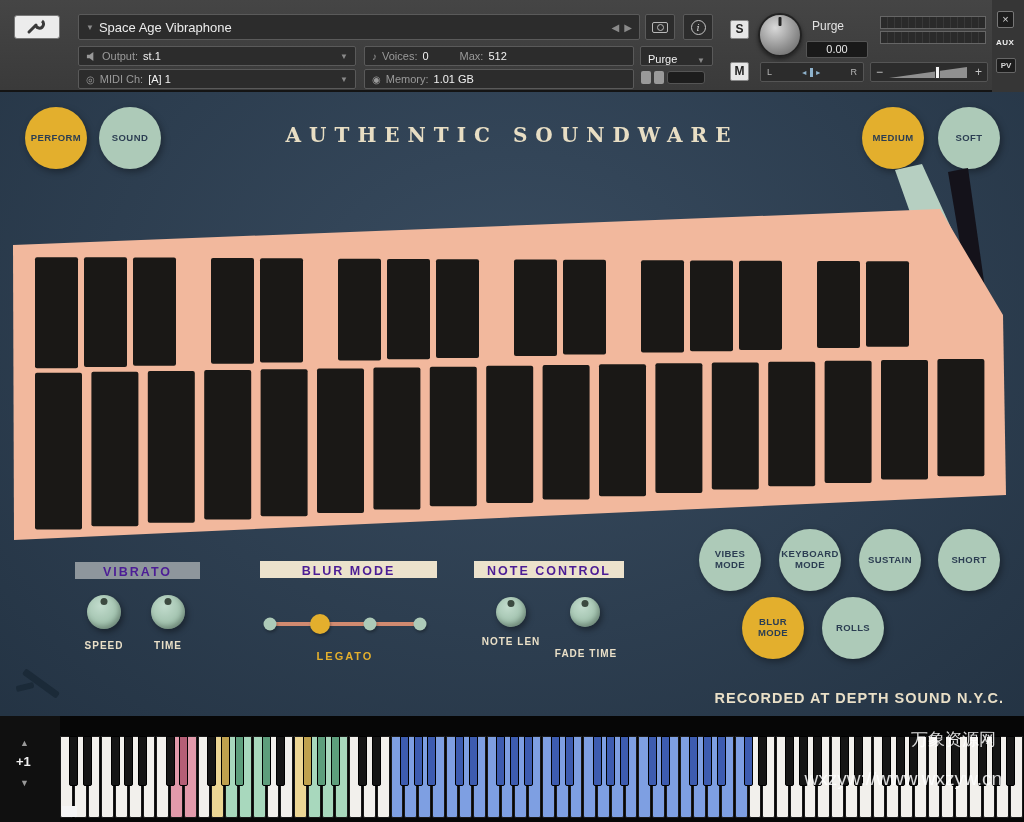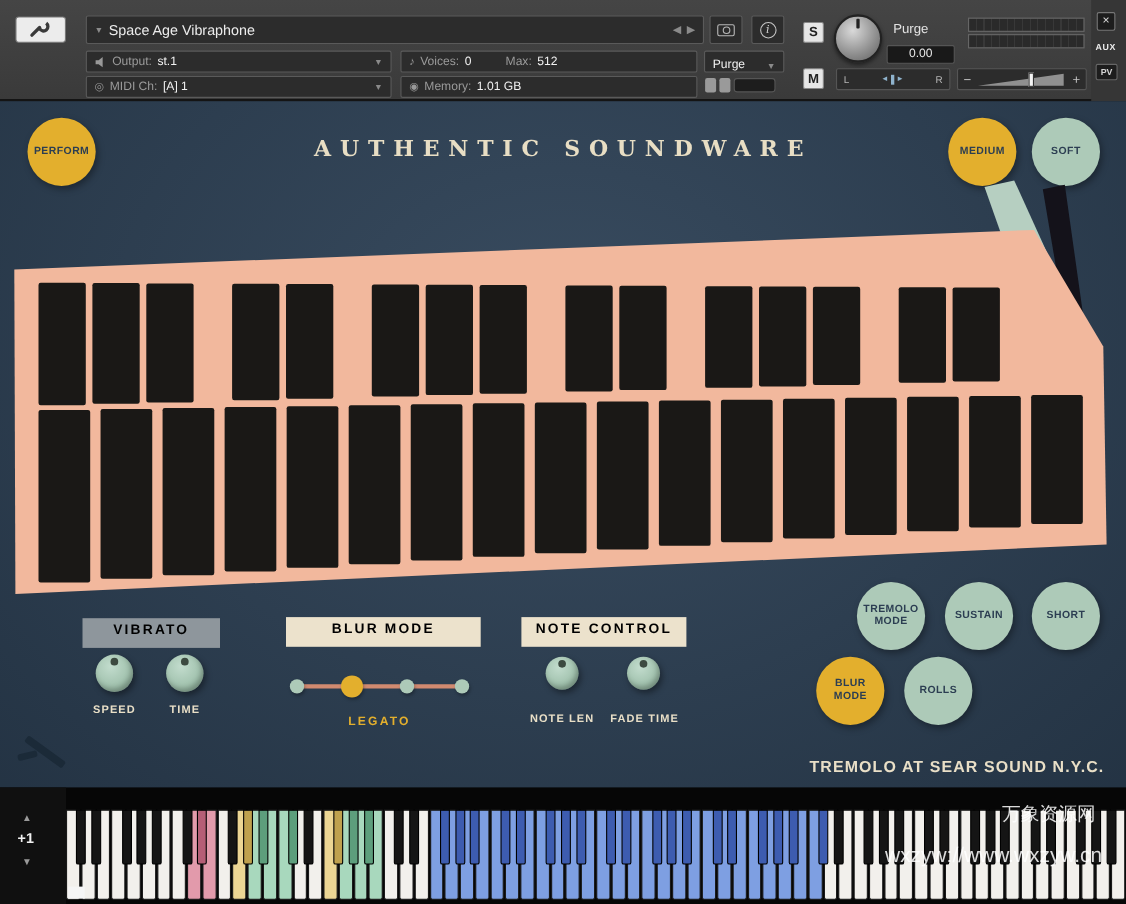--- a/index.html
+++ b/index.html
@@ -85,42 +85,42 @@
   .nb2 { left:171px; top:15px; }
   .hb0 { left:862px; top:15px; }
   .hb1 { left:938px; top:15px; }
   .m0 { left:699px; top:437px; }
   .m1 { left:779px; top:437px; }
   .m2 { left:859px; top:437px; }
   .m3 { left:938px; top:437px; }
   .m4 { left:742px; top:505px; }
   .m5 { left:822px; top:505px; }
   .m6 { left:902px; top:505px; }
-  .sec-bar { position:absolute; height:27px; font-weight:bold; font-size:12.5px; letter-spacing:2px;
-             color:#000000; text-align:center; line-height:21px; }
+  .sec-bar { position:absolute; height:17px; font-weight:bold; font-size:12.5px; letter-spacing:2px;
+             color:#4c1d95; text-align:center; line-height:21px; }
   .bar-gray  { background:#8e969c; }
   .bar-cream { background:#ece2cc; }
   .vibrato-bar { left:75px;  top:470px; width:125px; }
   .blur-bar    { left:260px; top:469px; width:177px; }
   .note-bar    { left:474px; top:469px; width:150px; }
   .knob { position:absolute; border-radius:50%;
           background:radial-gradient(circle at 40% 32%, #c2dccd, #9bbda8 70%, #8aab97);
           box-shadow:inset -2px -3px 5px rgba(0,0,0,.25), 2px 3px 6px rgba(0,0,0,.4); cursor:pointer; }
   .knob::after { content:""; position:absolute; left:50%; top:3px; width:7px; height:7px; border-radius:50%;
                  background:#3c4a40; transform:translateX(-50%); }
   .knob-lg { width:34px; height:34px; }
   .knob-sm { width:30px; height:30px; }
   .k-speed { left:87px;  top:503px; }
   .k-depth { left:151px; top:503px; }
   .k-note  { left:496px; top:505px; }
   .k-fade  { left:570px; top:505px; }
   .knob-lbl { position:absolute; color:#e9dfc7; font-weight:bold; font-size:10px; letter-spacing:1px; text-align:center; }
   .l-speed { left:74px;  top:548px; width:60px; }
   .l-depth { left:138px; top:548px; width:60px; }
-  .l-note  { left:476px; top:556px; width:70px; }
+  .l-note  { left:476px; top:544px; width:70px; }
   .l-fade  { left:550px; top:556px; width:72px; }
   #slider-dots { position:absolute; left:270px; top:522px; width:150px; height:20px; }
   .slider-track { position:absolute; left:0; top:8px; width:100%; height:4px; background:#d18a70; border-radius:2px; }
   .sdot { position:absolute; top:10px; width:13px; height:13px; border-radius:50%; background:#adcab8;
           transform:translate(-50%,-50%); cursor:pointer; box-shadow:1px 2px 3px rgba(0,0,0,.3); }
   .sdot.active { width:20px; height:20px; background:#e3af2d; }
   .legato-lbl { position:absolute; left:295px; top:558px; width:100px; text-align:center;
                 color:#e3af2d; font-weight:bold; font-size:11px; letter-spacing:2px; }
   .footer-txt { position:absolute; right:20px; top:598px; color:#e9dfc7; font-weight:bold;
                 font-size:14.5px; letter-spacing:1px; }
@@ -241,20 +241,23 @@
       <div class="close-btn">×</div>
       <div class="aux-lbl">AUX</div>
       <div class="pv-btn">PV</div>
     </div>
   </div>
 
   <div class="main">
 
     <div class="circle nb0 c-yellow">
         <span>PERFORM</span>
+      </div>
+    <div class="circle nb1 c-green">
+        <span>SOUND</span>
       </div>
 
     <div class="brand">AUTHENTIC SOUNDWARE</div>
 
     <div class="circle hb0 c-yellow">
         <span>MEDIUM</span>
       </div>
     <div class="circle hb1 c-green">
         <span>SOFT</span>
       </div>
@@ -318,37 +321,40 @@
         <div class="sdot" style="left: 100%;"></div>
       </div>
     <div class="legato-lbl">LEGATO</div>
 
     <div class="sec-bar bar-cream note-bar">NOTE CONTROL</div>
     <div class="knob knob-sm k-note"></div>
     <div class="knob knob-sm k-fade"></div>
     <div class="knob-lbl l-note">NOTE LEN</div>
     <div class="knob-lbl l-fade">FADE TIME</div>
 
+    <div class="circle m0 c-green">
+        <span>VIBES MODE</span>
+      </div>
     <div class="circle m1 c-green">
-        <span>TREMOLO MODE</span>
+        <span>KEYBOARD MODE</span>
       </div>
     <div class="circle m3 c-green">
         <span>SHORT</span>
       </div>
     <div class="circle m2 c-green">
         <span>SUSTAIN</span>
       </div>
     <div class="circle m4 c-yellow">
         <span>BLUR MODE</span>
       </div>
     <div class="circle m5 c-green">
         <span>ROLLS</span>
       </div>
 
-    <div class="footer-txt">TREMOLO AT SEAR SOUND N.Y.C.</div>
+    <div class="footer-txt">RECORDED AT DEPTH SOUND N.Y.C.</div>
     <div class="paint-a"></div>
     <div class="paint-b"></div>
   </div>
 
   <div class="kb">
     <div class="kb-left">
       <div class="oct-up">▲</div>
       <div class="oct-lbl">+1</div>
       <div class="oct-down">▼</div>
     </div>

